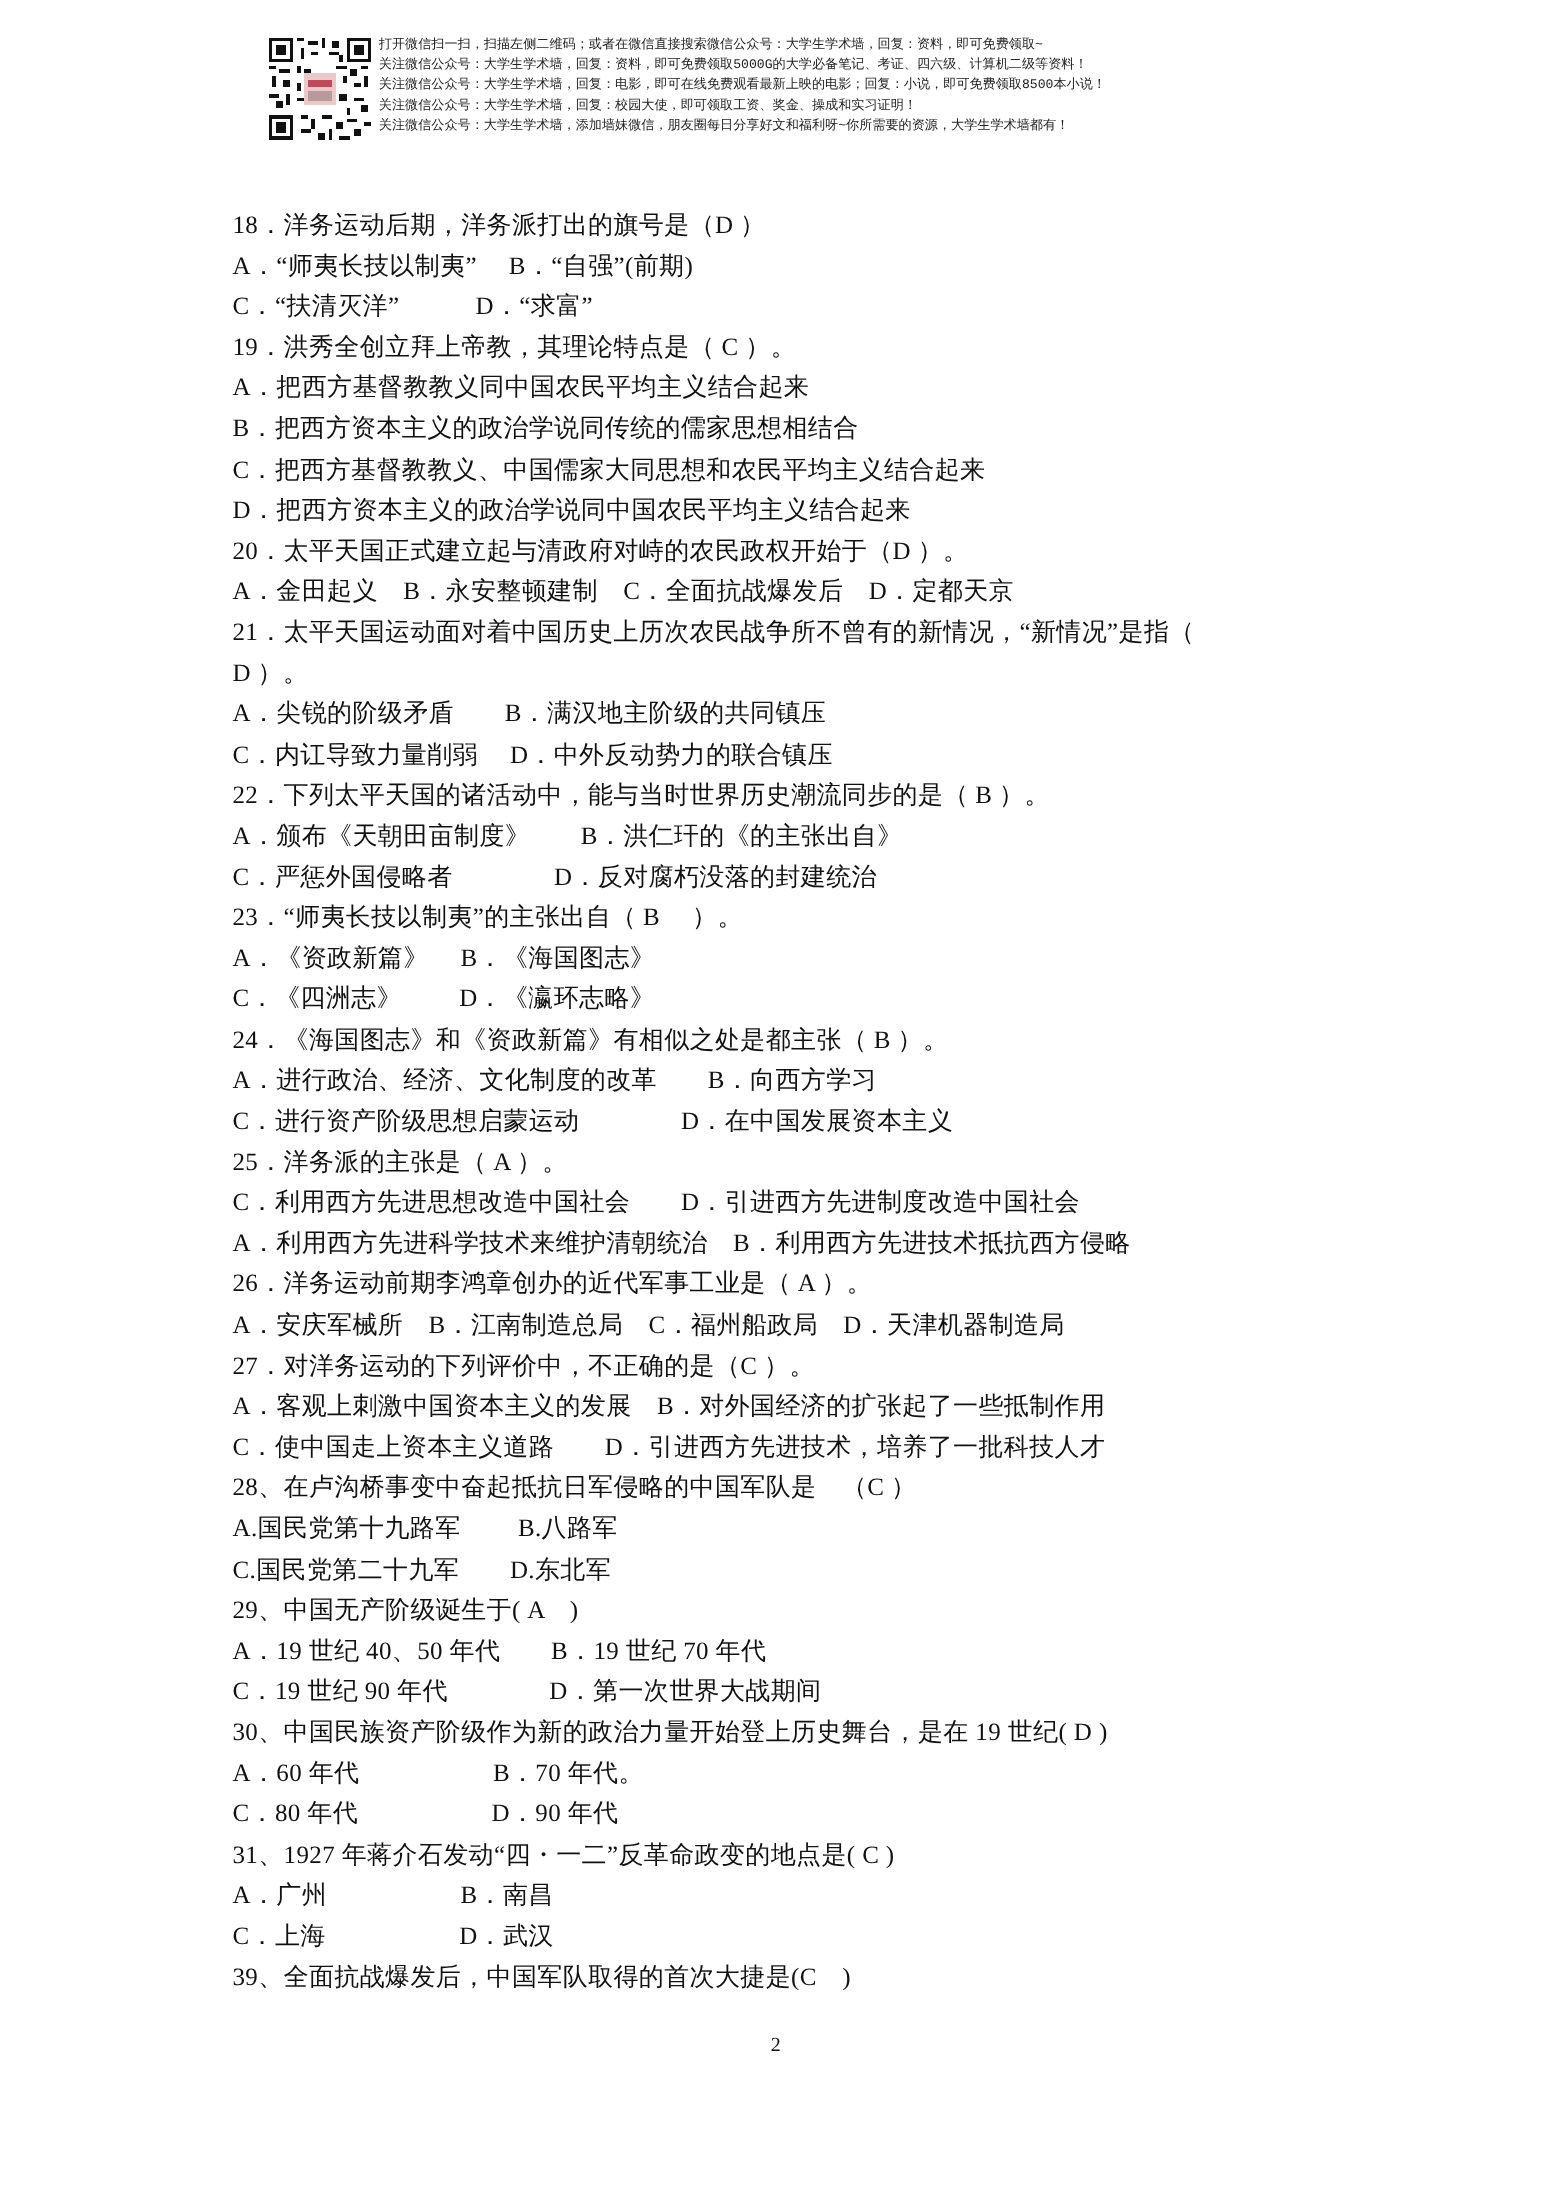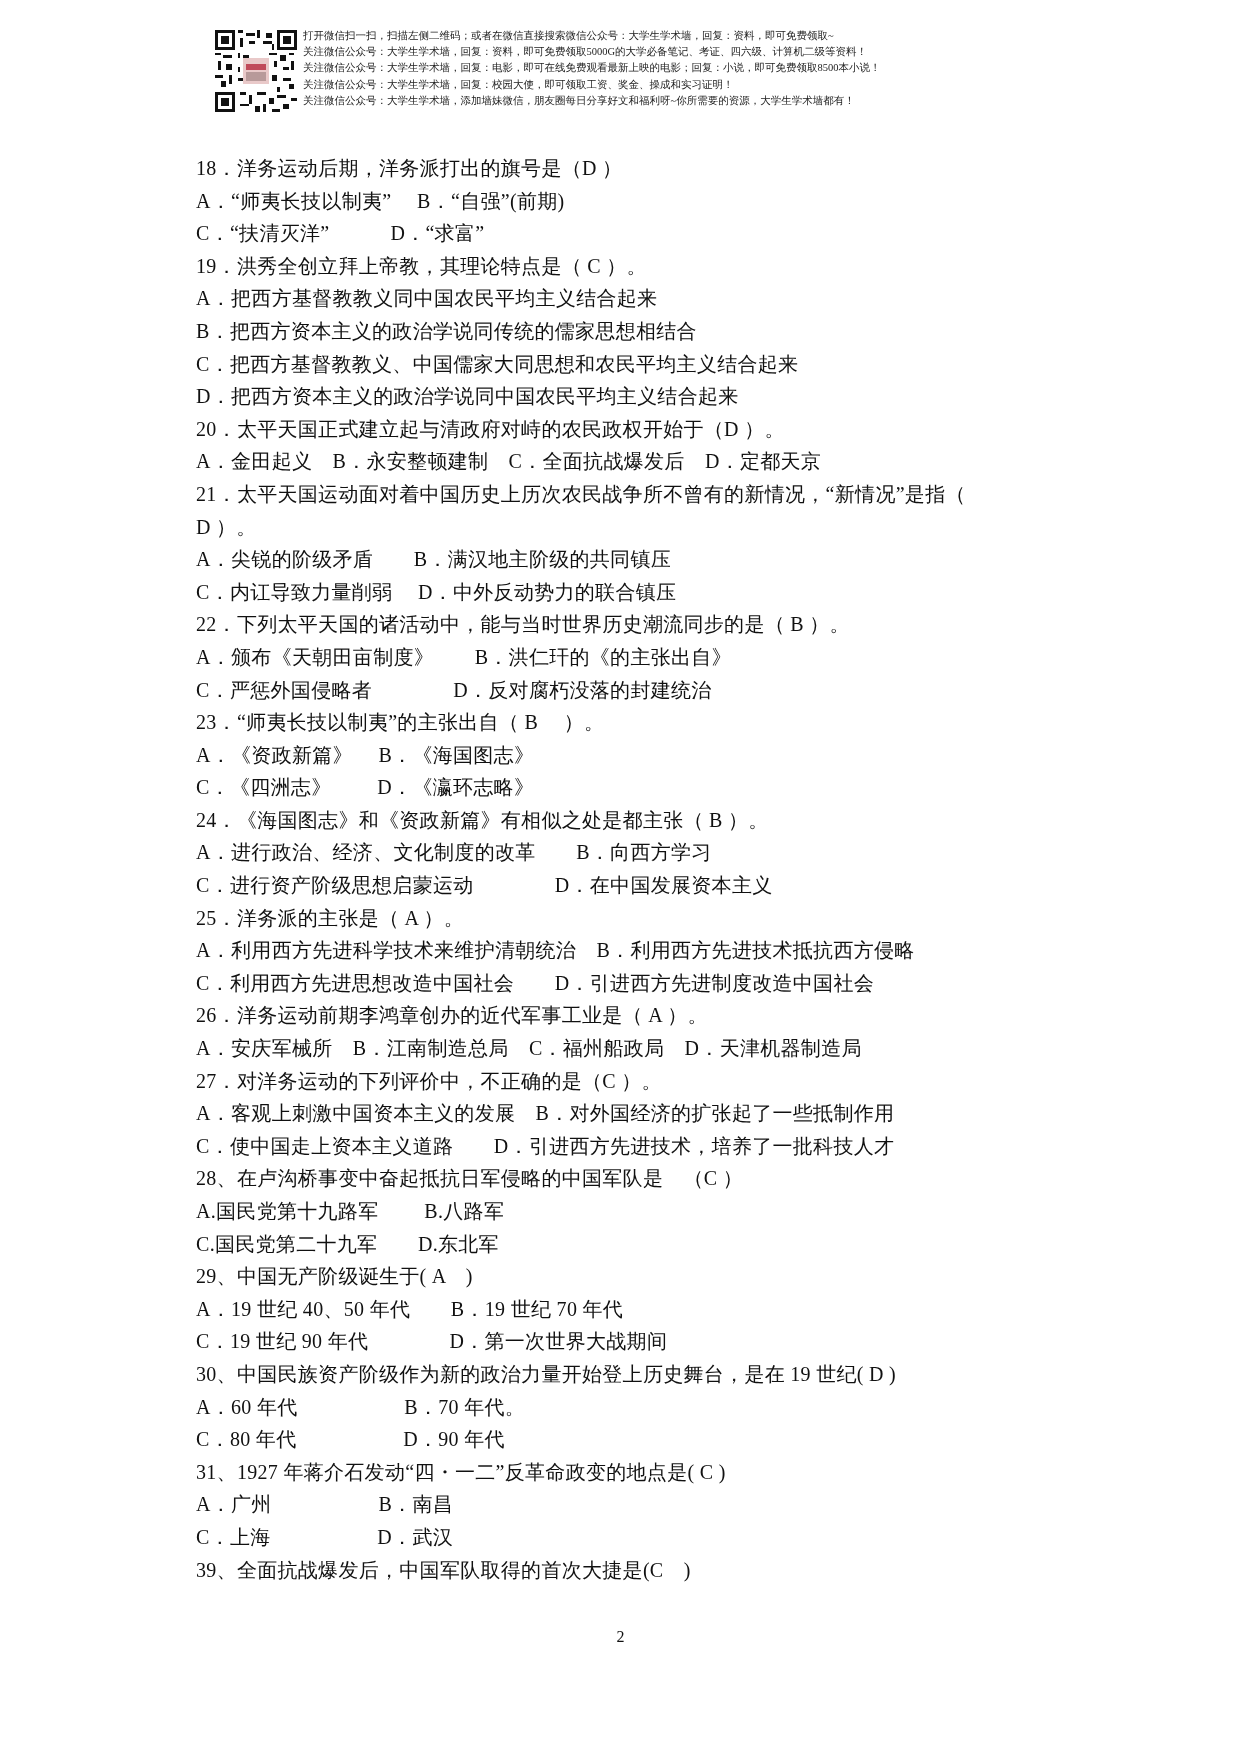--- a/index.html
+++ b/index.html
@@ -2,23 +2,23 @@
 <html><head>
   <meta charset="utf-8">
   <style>
     html, body { margin: 0; padding: 0; background: #ffffff; }
     body { width: 1241px; height: 1754px; position: relative; overflow: hidden;
       font-family: "Liberation Serif", "DejaVu Serif", serif; color: #111; }
     .header { position: absolute; left: 215px; top: 28px; width: 760px; height: 84px; }
     .qr { position: absolute; left: 0; top: 2px; width: 82px; height: 82px; background: #fff; }
     .qr svg { width: 82px; height: 82px; display: block; }
     .promo { position: absolute; left: 88px; top: 0; width: 680px;
-      font-family: Liberation Serif, serif; font-size: 10.5px; line-height: 16.2px; color: #222; white-space: nowrap; }
+      font-family: Liberation Mono, monospace; font-size: 10.5px; line-height: 16.2px; color: #222; white-space: nowrap; }
     .promo div { height: 16.2px; }
-    .content { position: absolute; left: 186px; top: 152px; width: 870px; margin-left: 10px; }
+    .content { position: absolute; left: 186px; top: 164px; width: 870px; }
     .line { font-size: 20px; line-height: 32.6px; height: 32.6px; white-space: nowrap; letter-spacing: 0.3px; }
     .page-num { position: absolute; left: 0; width: 1241px; top: 1628px; text-align: center; font-size: 16px; }
   </style>
 </head>
 <body>
 
 <div class="header">
   <div class="qr">
     <svg viewBox="0 0 29 29" shape-rendering="crispEdges">
       <rect x="0" y="0" width="29" height="29" fill="#fff"></rect>
@@ -105,22 +105,22 @@
   <div class="line">22．下列太平天国的诸活动中，能与当时世界历史潮流同步的是（ B ）。</div>
   <div class="line">A．颁布《天朝田亩制度》　　B．洪仁玕的《的主张出自》</div>
   <div class="line">C．严惩外国侵略者　　　　D．反对腐朽没落的封建统治</div>
   <div class="line">23．“师夷长技以制夷”的主张出自（ B 　）。</div>
   <div class="line">A．《资政新篇》　 B．《海国图志》</div>
   <div class="line">C．《四洲志》　　 D．《瀛环志略》</div>
   <div class="line">24．《海国图志》和《资政新篇》有相似之处是都主张（ B ）。</div>
   <div class="line">A．进行政治、经济、文化制度的改革　　B．向西方学习</div>
   <div class="line">C．进行资产阶级思想启蒙运动　　　　D．在中国发展资本主义</div>
   <div class="line">25．洋务派的主张是（ A ）。</div>
+  <div class="line">C．利用西方先进思想改造中国社会　　D．引进西方先进制度改造中国社会</div>
   <div class="line">A．利用西方先进科学技术来维护清朝统治　B．利用西方先进技术抵抗西方侵略</div>
-  <div class="line">C．利用西方先进思想改造中国社会　　D．引进西方先进制度改造中国社会</div>
   <div class="line">26．洋务运动前期李鸿章创办的近代军事工业是（ A ）。</div>
   <div class="line">A．安庆军械所　B．江南制造总局　C．福州船政局　D．天津机器制造局</div>
   <div class="line">27．对洋务运动的下列评价中，不正确的是（C ）。</div>
   <div class="line">A．客观上刺激中国资本主义的发展　B．对外国经济的扩张起了一些抵制作用</div>
   <div class="line">C．使中国走上资本主义道路　　D．引进西方先进技术，培养了一批科技人才</div>
   <div class="line">28、在卢沟桥事变中奋起抵抗日军侵略的中国军队是　（C ）</div>
   <div class="line">A.国民党第十九路军　　 B.八路军</div>
   <div class="line">C.国民党第二十九军　　D.东北军</div>
   <div class="line">29、中国无产阶级诞生于( A　)</div>
   <div class="line">A．19 世纪 40、50 年代　　B．19 世纪 70 年代</div>

